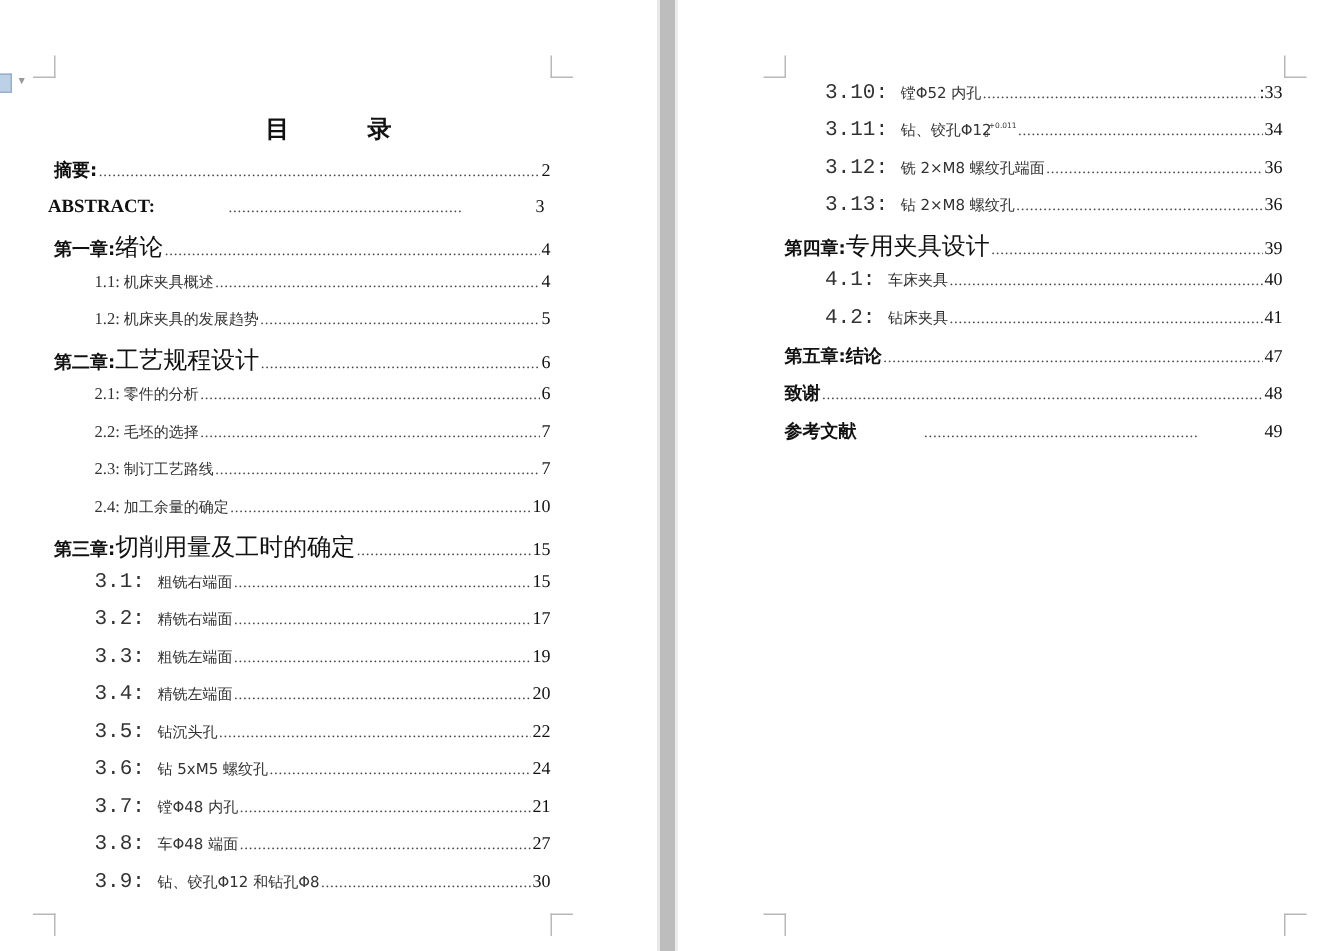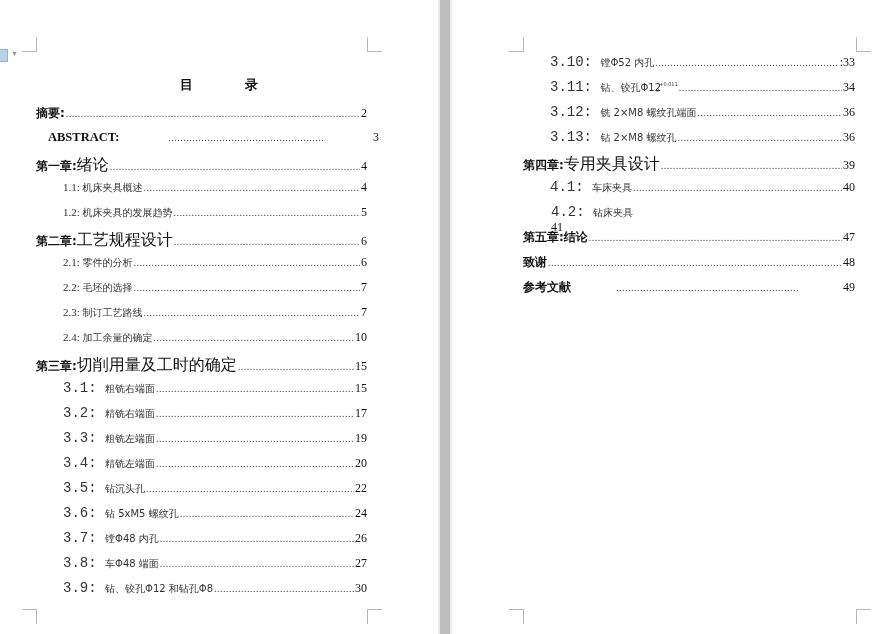--- a/index.html
+++ b/index.html
@@ -16,21 +16,21 @@
          background: linear-gradient(to right, #e8e8e8 0, #e8e8e8 2px, #bdbdbd 2px, #bdbdbd 12px, #ececec 12px); }
   .corner { position: absolute; width: 14px; height: 14px; border-color: #b8b8b8; border-style: solid; border-width: 0; }
   .c-tl { border-right-width: 1px; border-bottom-width: 1px; }
   .c-tr { border-left-width: 1px; border-bottom-width: 1px; }
   .c-bl { border-right-width: 1px; border-top-width: 1px; }
   .c-br { border-left-width: 1px; border-top-width: 1px; }
   .paste-icon { position: absolute; left: 0; top: 49px; width: 7px; height: 11px;
                 background: #bcd0e6; border: 1px solid #98b0cc; border-left: none; }
   .paste-caret { position: absolute; left: 11px; top: 50px; font-size: 7px; color: #999; }
   .title { position: absolute; left: 0; width: 438px; top: 76px; text-align: center;
-           font-family: "DejaVu Sans", sans-serif; font-weight: bold; font-size: 13px; letter-spacing: 0; }
+           font-family: "DejaVu Sans", sans-serif; font-weight: bold; font-size: 16px; letter-spacing: 0; }
   .title span { display: inline-block; }
   .title .gap-sp { width: 52px; }
   .toc-row { position: absolute; display: flex; align-items: baseline; height: 18px; white-space: nowrap; }
   .toc-row .lbl { flex: 0 0 auto; }
   .toc-row .dots { flex: 1 1 auto; overflow: hidden; margin: 0 1px; color: #444; font-size: 10px; letter-spacing: 0.5px; }
   .toc-row .dots::before { content: "................................................................................................................................................................................................................................................................"; }
   .toc-row .pg { flex: 0 0 auto; font-family: "Liberation Serif", serif; font-size: 12px; }
   .lvl1 .lbl { font-size: 12.5px; }
   .lvl1 .bold { font-family: "DejaVu Sans", sans-serif; font-weight: bold; font-size: 12px; }
   .lvl1 .norm { font-family: "DejaVu Sans", sans-serif; font-size: 16px; }
@@ -55,21 +55,21 @@
   <div class="title">
     <span>目</span><span class="gap-sp"></span><span>录</span>
   </div>
 
   <div id="left-toc">
       <div class="toc-row lvl1" style="top: 105px; left: 36px; width: 331px;">
         <span class="lbl"><span class="bold">摘要:</span></span>
         <span class="dots"></span>
         <span class="pg">2</span>
       </div>
-      <div class="toc-row lvl1" style="top: 130px; left: 48px; width: 331px; gap: 48px;">
+      <div class="toc-row lvl1" style="top: 130px; left: 32px; width: 331px; gap: 48px;">
         <span class="lbl"><span class="serifb">ABSTRACT:</span></span>
         <span class="dots"></span>
         <span class="pg">3</span>
       </div>
       <div class="toc-row lvl1" style="top: 155px; left: 36px; width: 331px;">
         <span class="lbl"><span class="bold">第一章:</span><span class="norm">绪论</span></span>
         <span class="dots"></span>
         <span class="pg">4</span>
       </div>
       <div class="toc-row lvl2" style="top: 180px; left: 63px; width: 304px;">
@@ -138,21 +138,21 @@
         <span class="pg">22</span>
       </div>
       <div class="toc-row lvl2" style="top: 505px; left: 63px; width: 304px;">
         <span class="lbl"><span class="mono">3.6: </span><span>钻 5xM5 螺纹孔</span></span>
         <span class="dots"></span>
         <span class="pg">24</span>
       </div>
       <div class="toc-row lvl2" style="top: 530px; left: 63px; width: 304px;">
         <span class="lbl"><span class="mono">3.7: </span><span>镗Φ48 内孔</span></span>
         <span class="dots"></span>
-        <span class="pg">26</span>
+        <span class="pg">21</span>
       </div>
       <div class="toc-row lvl2" style="top: 555px; left: 63px; width: 304px;">
         <span class="lbl"><span class="mono">3.8: </span><span>车Φ48 端面</span></span>
         <span class="dots"></span>
         <span class="pg">27</span>
       </div>
       <div class="toc-row lvl2" style="top: 580px; left: 63px; width: 304px;">
         <span class="lbl"><span class="mono">3.9: </span><span>钻、铰孔Φ12 和钻孔Φ8</span></span>
         <span class="dots"></span>
         <span class="pg">30</span>
@@ -191,21 +191,21 @@
       <div class="toc-row lvl1" style="top: 154px; left: 71px; width: 332px;">
         <span class="lbl"><span class="bold">第四章:</span><span class="norm">专用夹具设计</span></span>
         <span class="dots"></span>
         <span class="pg">39</span>
       </div>
       <div class="toc-row lvl2" style="top: 179px; left: 98px; width: 305px;">
         <span class="lbl"><span class="mono">4.1: </span><span>车床夹具</span></span>
         <span class="dots"></span>
         <span class="pg">40</span>
       </div>
-      <div class="toc-row lvl2" style="top: 204px; left: 98px; width: 305px; flex-direction: column;">
+      <div class="toc-row lvl2" style="top: 204px; left: 98px; width: 305px;">
         <span class="lbl"><span class="mono">4.2: </span><span>钻床夹具</span></span>
         <span class="dots"></span>
         <span class="pg">41</span>
       </div>
       <div class="toc-row lvl1" style="top: 229px; left: 71px; width: 332px;">
         <span class="lbl"><span class="bold">第五章:结论</span></span>
         <span class="dots"></span>
         <span class="pg">47</span>
       </div>
       <div class="toc-row lvl1" style="top: 254px; left: 71px; width: 332px;">

